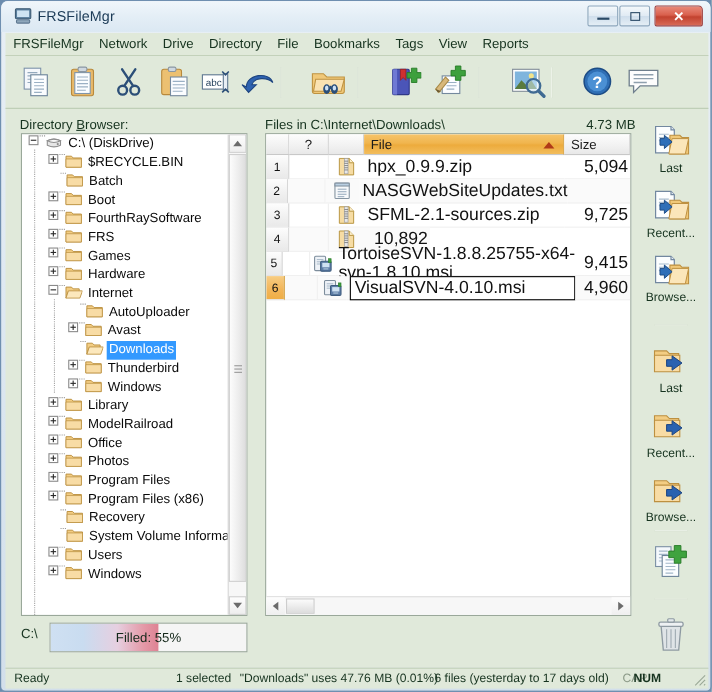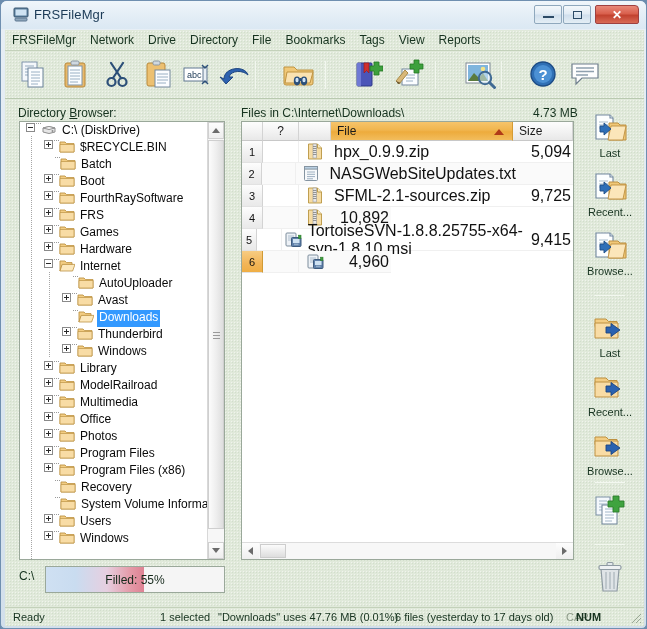--- a/index.html
+++ b/index.html
@@ -655,30 +655,20 @@
           </div>
           <div class="tnode">
             <span style="width:24px;flex:0 0 auto"></span>
             <span class="exp plus"></span>
             <span class="dots"></span>
             <span class="ficon"><svg width="16" height="13" viewBox="0 0 16 13">
                 <path d="M1 2 h5 l1.5 1.6 H15 V12 H1 Z" fill="#f3cd83" stroke="#bd9344" stroke-width=".9"></path>
                 <path d="M1 4.5 h14 V12 H1 Z" fill="#f8dca5" stroke="#bd9344" stroke-width=".7"></path>
               </svg></span>
             <span class="tlabel">ModelRailroad</span>
-          </div>
-          <div class="tnode">
-            <span style="width:24px;flex:0 0 auto"></span>
-            <span class="exp plus"></span>
-            <span class="dots"></span>
-            <span class="ficon"><svg width="16" height="13" viewBox="0 0 16 13">
-                <path d="M1 2 h5 l1.5 1.6 H15 V12 H1 Z" fill="#f3cd83" stroke="#bd9344" stroke-width=".9"></path>
-                <path d="M1 4.5 h14 V12 H1 Z" fill="#f8dca5" stroke="#bd9344" stroke-width=".7"></path>
-              </svg></span>
-            <span class="tlabel">Multimedia</span>
           </div>
           <div class="tnode">
             <span style="width:24px;flex:0 0 auto"></span>
             <span class="exp plus"></span>
             <span class="dots"></span>
             <span class="ficon"><svg width="16" height="13" viewBox="0 0 16 13">
                 <path d="M1 2 h5 l1.5 1.6 H15 V12 H1 Z" fill="#f3cd83" stroke="#bd9344" stroke-width=".9"></path>
                 <path d="M1 4.5 h14 V12 H1 Z" fill="#f8dca5" stroke="#bd9344" stroke-width=".7"></path>
               </svg></span>
             <span class="tlabel">Office</span>
@@ -891,20 +881,23 @@
               <svg width="17" height="17" viewBox="0 0 17 17">
                 <rect x="1" y="2" width="10" height="13" rx="1" fill="#eef2f7" stroke="#7d8d9c"></rect>
                 <g stroke="#9db0c2" stroke-width=".8">
                   <path d="M3 5h6M3 7h6M3 9h6"></path>
                 </g>
                 <rect x="6.5" y="6.5" width="9.5" height="9" rx="1" fill="#5f7fa8" stroke="#3d5b7e"></rect>
                 <rect x="8" y="8" width="6.5" height="4" fill="#cfe2f2"></rect>
                 <rect x="9" y="12.6" width="4.5" height="1.6" fill="#93aec9"></rect>
                 <rect x="13.6" y="4.2" width="2.4" height="3.4" fill="#3f9e3f" stroke="#2a7a2a" stroke-width=".6"></rect>
               </svg>
+            </div>
+            <div class="fcell c-file">
+              <span class="namebox">VisualSVN-4.0.10.msi</span>
             </div>
             <div class="fcell c-size">4,960</div>
           </div>
         </div>
 
       <div id="list-hsb">
         <div class="hsb-arrow l">
             <i class="tri left"></i>
           </div>
         <div id="hsb-thumb"></div>

